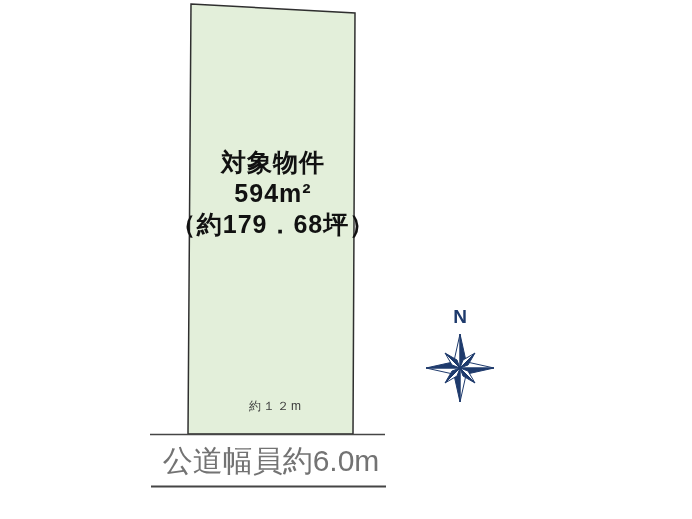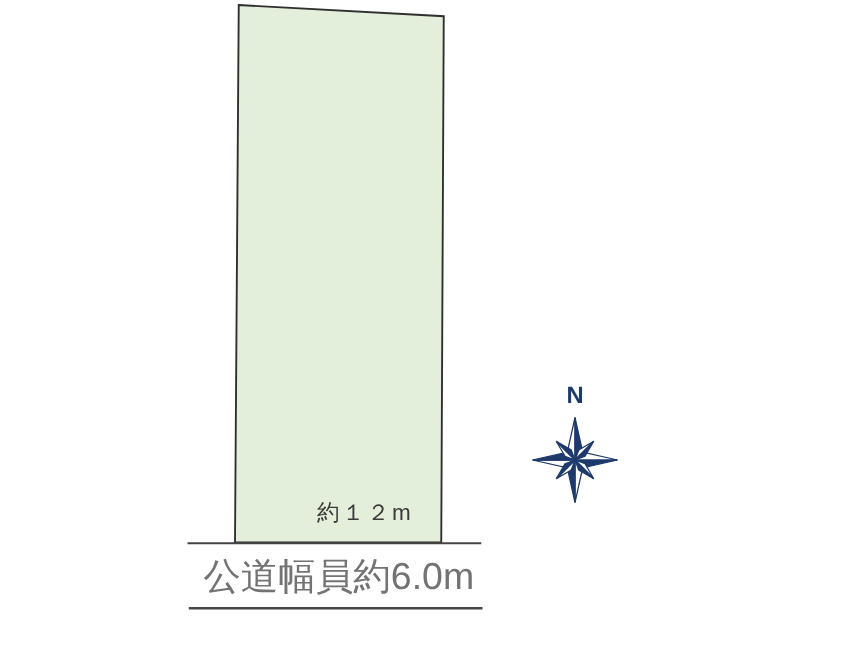--- a/index.html
+++ b/index.html
@@ -25,26 +25,25 @@
     letter-spacing: 1px;
     white-space: nowrap;
     z-index: 2;
   }
   .frontage {
     position: absolute;
     left: 188px;
     top: 398px;
     width: 176px;
     text-align: center;
-    font-size: 18px;
+    font-size: 12px;
     letter-spacing: 2px;
     color: #3a3a3a;
     z-index: 2;
     white-space: nowrap;
-    margin-left: 16px;
   }
   .road-label {
     position: absolute;
     left: 140px;
     top: 441px;
     width: 262px;
     text-align: center;
     font-size: 30px;
     color: #737373;
     z-index: 2;
@@ -89,20 +88,25 @@
       <path d="M15,-15 L8,-3 L0,0 Z"></path>
       <path d="M15,15 L8,3 L0,0 Z" fill="#ffffff"></path>
       <path d="M15,15 L3,8 L0,0 Z"></path>
       <path d="M-15,15 L-3,8 L0,0 Z" fill="#ffffff"></path>
       <path d="M-15,15 L-8,3 L0,0 Z"></path>
       <path d="M-15,-15 L-8,-3 L0,0 Z" fill="#ffffff"></path>
       <path d="M-15,-15 L-3,-8 L0,0 Z"></path>
     </g>
   </svg>
 
+  <div class="plot-label">
+    <div>対象物件</div>
+    <div>594m²</div>
+    <div>（約179．68坪）</div>
+  </div>
 
   <div class="frontage">約１２m</div>
 
   <div class="road-label">公道幅員約6.0m</div>
 
   <div class="north-letter">N</div>
 
 </div>
 
 </body></html>

